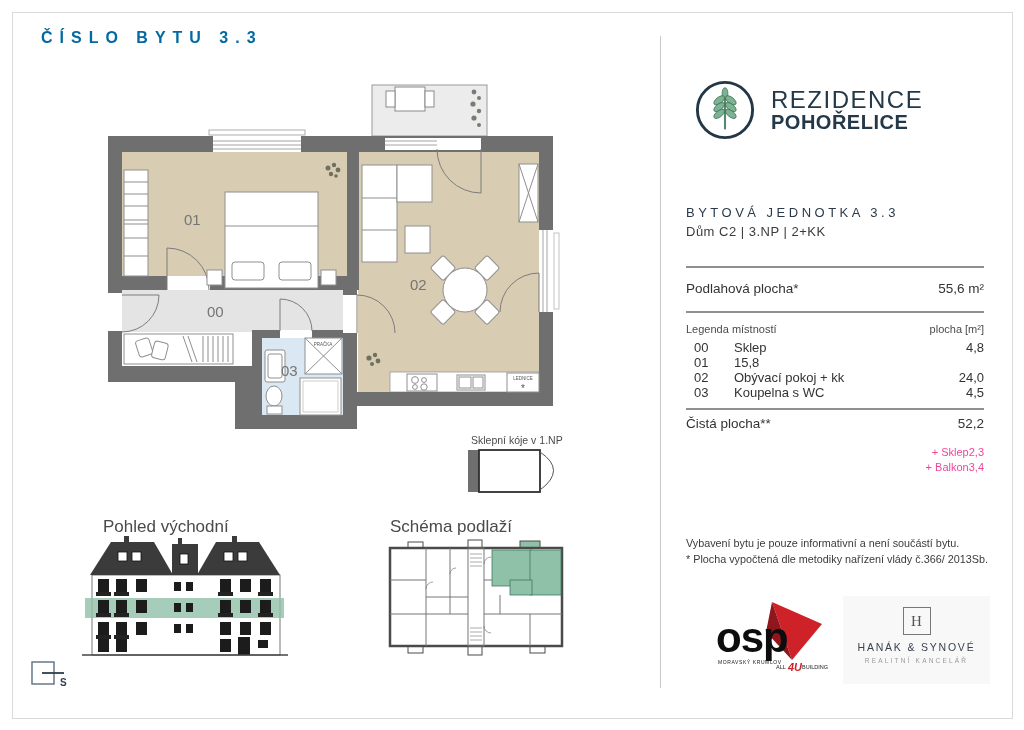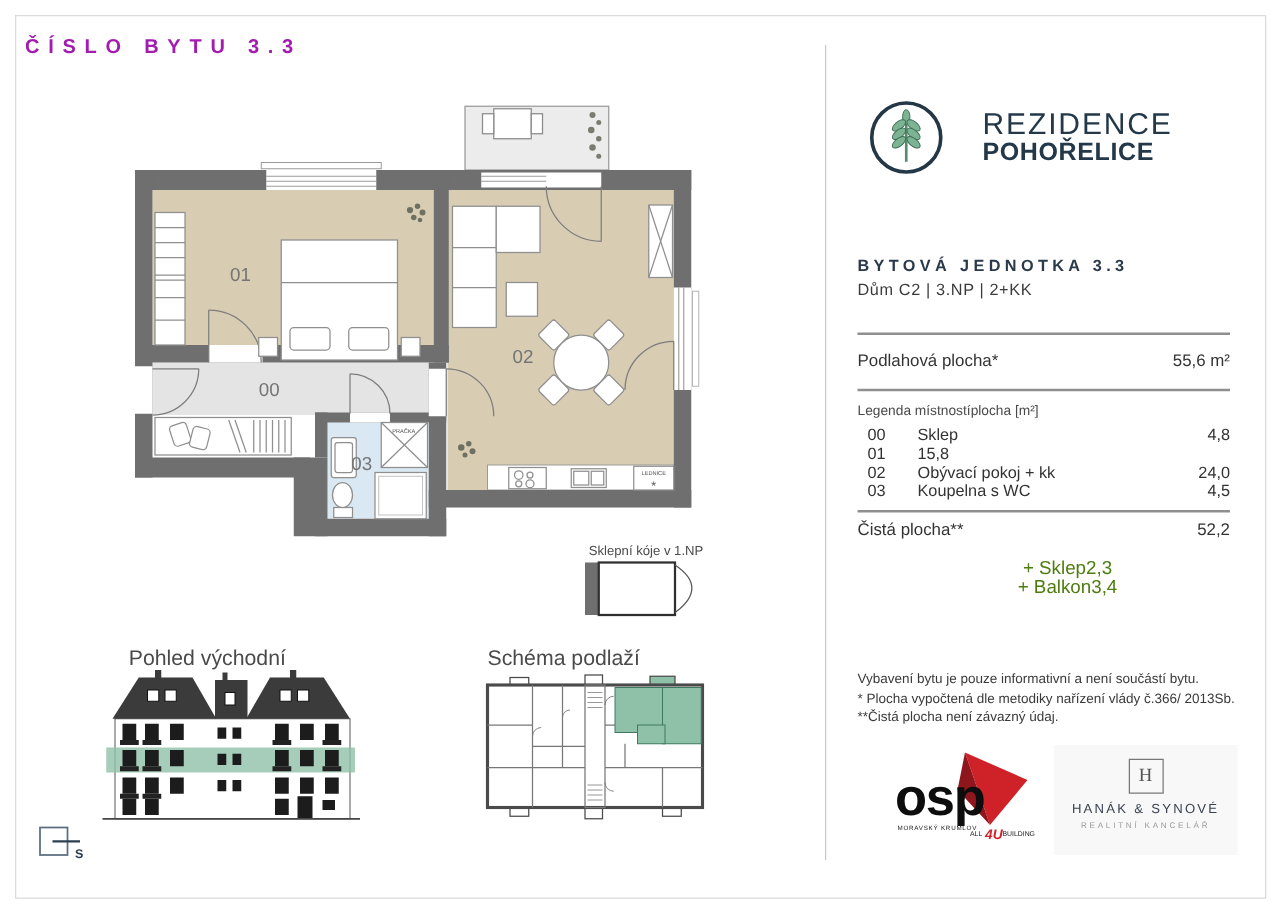--- a/index.html
+++ b/index.html
@@ -1,42 +1,42 @@
 <!DOCTYPE html>
 <html><head>
 <meta charset="utf-8">
 <style>
   html,body{margin:0;padding:0}
   body{
     position:relative;width:1024px;height:730px;background:#ffffff;overflow:hidden;
     font-family:"Liberation Sans","DejaVu Sans",sans-serif;color:#333;
   }
   .frame{position:absolute;left:12px;top:12px;width:999px;height:705px;border:1px solid #dadada}
-  .page-title{position:absolute;left:20px;top:29px;font-size:16px;font-weight:700;letter-spacing:7px;color:#a21caf;white-space:nowrap}
+  .page-title{position:absolute;left:41px;top:29px;font-size:16px;font-weight:700;letter-spacing:7px;color:#0369a1;white-space:nowrap}
   .vdiv{position:absolute;left:660px;top:36px;width:1px;height:652px;background:#c9c9c9}
 
   
-  .brand{position:absolute;left:694px;top:79px;display:flex;align-items:center;gap:30px}
+  .brand{position:absolute;left:694px;top:79px;display:flex;align-items:center;gap:15px}
   .brand-text{display:flex;flex-direction:column;line-height:1.05}
   .brand-l1{font-size:24px;font-weight:500;letter-spacing:1.5px;color:#233848}
   .brand-l2{font-size:20px;font-weight:800;letter-spacing:0.5px;color:#233848}
-  .unit-heading{position:absolute;left:686px;top:205px;font-size:13px;font-weight:700;letter-spacing:3.5px;color:#2b3a4a;white-space:nowrap}
+  .unit-heading{position:absolute;left:686px;top:205px;font-size:13px;font-weight:400;letter-spacing:3.5px;color:#2b3a4a;white-space:nowrap}
   .unit-sub{position:absolute;left:686px;top:224px;font-size:13px;color:#3b3b3b;letter-spacing:0.5px;white-space:nowrap}
   .hr{position:absolute;left:686px;width:298px;height:2px;background:#8f8f8f}
   .hr1{top:266px}.hr2{top:311px}.hr3{top:408px}
   .prow{position:absolute;left:686px;width:298px;display:flex;justify-content:space-between;font-size:13.5px;color:#333}
   .prow-floor{top:281px}
   .prow-net{top:416px}
-  .legend-head{position:absolute;left:686px;top:323px;width:298px;display:flex;font-size:11px;color:#4a4a4a}
+  .legend-head{position:absolute;left:686px;top:323px;width:298px;display:flex;justify-content:space-between;font-size:11px;color:#4a4a4a}
   .legend-row{position:absolute;left:686px;width:298px;display:flex;font-size:13px;color:#333}
   .legend-row .code{width:40px;padding-left:8px}
   .legend-row .nm{flex:1}
   .legend-row .ar{text-align:right}
   .lr0{top:340px}.lr1{top:355px}.lr2{top:370px}.lr3{top:385px}
-  .extra-row{position:absolute;left:686px;width:298px;display:flex;justify-content:center;font-size:15px;color:#4d7c0f}
+  .extra-row{position:absolute;left:686px;width:298px;display:flex;justify-content:flex-end;font-size:11px;color:#ec4899}
   .extra-row .lbl{padding-left:38px}
   .ex0{top:446px}.ex1{top:461px}
   .notes{position:absolute;left:686px;top:536px;width:312px;font-size:10.8px;line-height:1.45;color:#3a3a3a}
   .notes p{margin:0}
 
   .hanak-box{position:absolute;left:843px;top:596px;width:147px;height:88px;background:#f8f8f8;text-align:center}
   .hanak-sq{width:26px;height:26px;border:1.2px solid #777;margin:11px auto 6px auto;display:flex;align-items:center;justify-content:center;
     font-family:"Liberation Serif","DejaVu Serif",serif;font-size:15px;color:#555}
   .hanak-name{font-size:10.5px;letter-spacing:1.8px;color:#39424e;font-weight:400;white-space:nowrap}
   .hanak-sub{margin-top:4px;font-size:6.5px;letter-spacing:2.2px;color:#9a9a9a;white-space:nowrap}
@@ -300,21 +300,20 @@
   <span>2,3</span>
 </div>
 <div class="extra-row ex1">
   <span class="lbl">+ Balkon</span>
   <span>3,4</span>
 </div>
 
 <div class="notes">
   <p>Vybavení bytu je pouze informativní a není součástí bytu.</p>
   <p>* Plocha vypočtená dle metodiky nařízení vlády č.366/ 2013Sb.</p>
-  <p>**Čistá plocha není závazný údaj.</p>
 </div>
 
 <svg style="position:absolute;left:716px;top:600px" width="114" height="80" viewBox="0 0 114 80">
   <polygon points="56,2 106,24 76,60" fill="#cf2128"></polygon>
   <polygon points="56,2 76,60 50,32" fill="#8e161c"></polygon>
   <text x="0" y="52" font-size="42" font-weight="800" fill="#0d0d0d" letter-spacing="-1">osp</text>
   <text x="2" y="64" font-size="5" fill="#1a1a1a" letter-spacing="0.6">MORAVSKÝ KRUMLOV</text>
   <text x="60" y="69" font-size="5.5" fill="#1a1a1a">ALL</text>
   <text x="72" y="71" font-size="11" font-style="italic" font-weight="700" fill="#cf2128">4U</text>
   <text x="86" y="69" font-size="5.5" fill="#1a1a1a">BUILDING</text>

